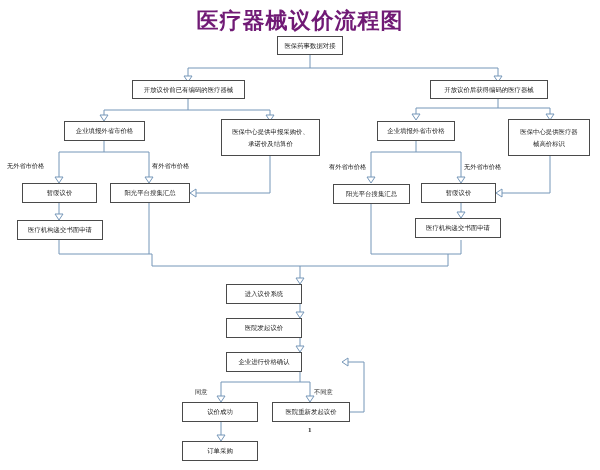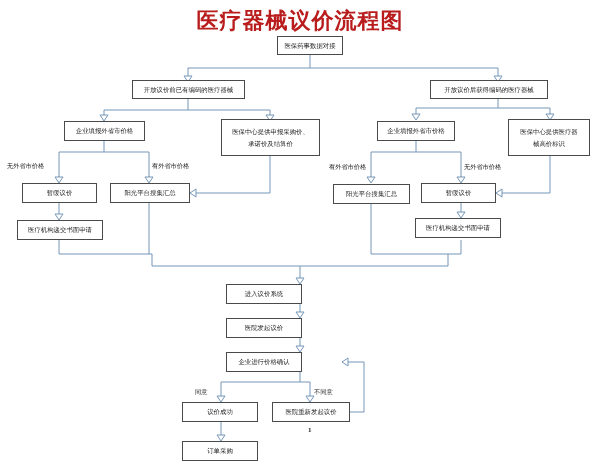--- a/index.html
+++ b/index.html
@@ -18,21 +18,21 @@
     overflow: hidden;
   }
   .title {
     position: absolute;
     left: 0;
     top: 6px;
     width: 600px;
     text-align: center;
     font-size: 22px;
     font-weight: bold;
-    color: #b91c1c;
+    color: #701a75;
     letter-spacing: 1px;
     font-family: "Liberation Serif", "DejaVu Serif", serif;
   }
   .node {
     position: absolute;
     box-sizing: border-box;
     border: 1px solid #4a4a4a;
     background: #ffffff;
     color: #1c1c1c;
     font-size: 6.4px;

